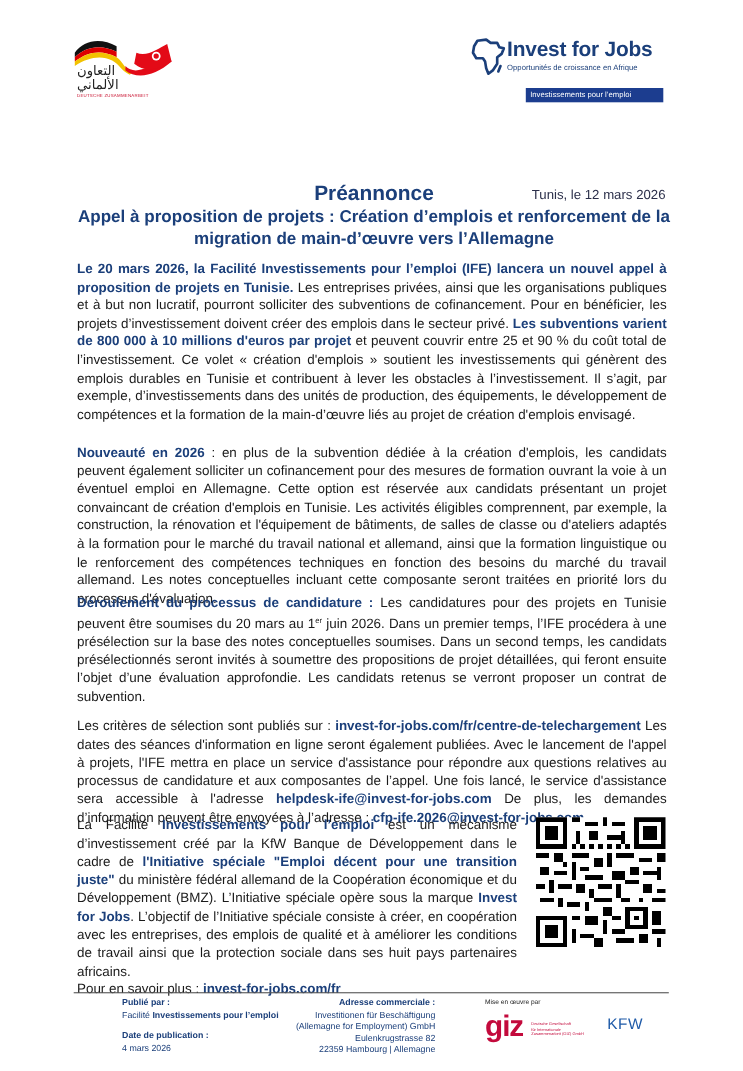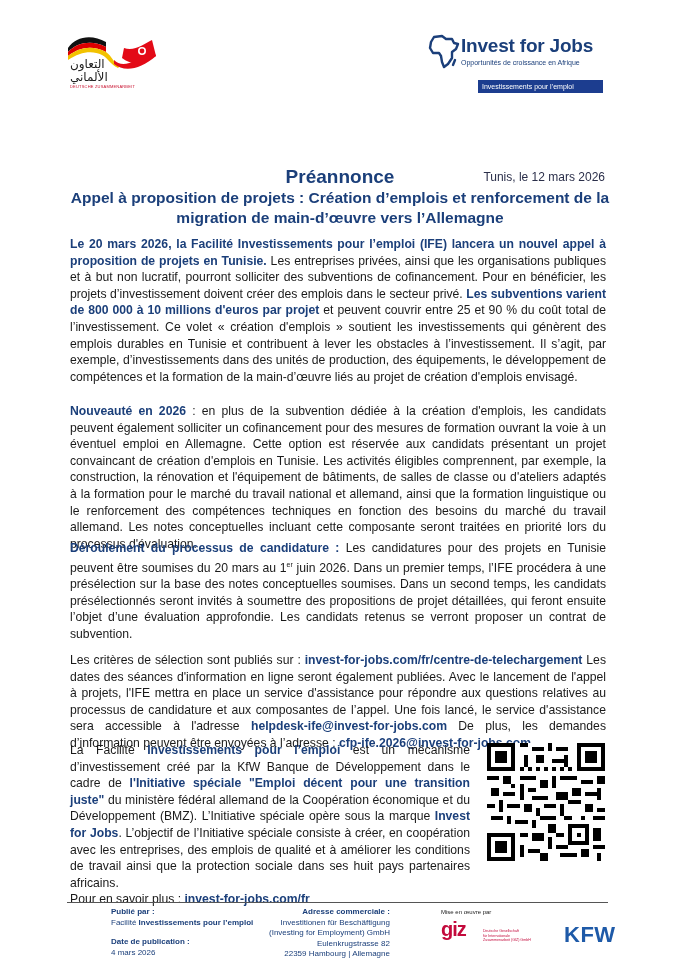--- a/index.html
+++ b/index.html
@@ -36,23 +36,23 @@
 
   #qr { left: 487px; top: 743px; width: 118px; height: 118px; }
 
   #footer-rule { left: 67px; top: 902px; width: 541px; height: 1px; background: #555; }
   .fcol { top: 907px; font-size: 8px; line-height: 10.5px; color: #1b3f7a; }
   .fcol .lab { font-weight: bold; }
   #f-pub { left: 67px; margin-left: 44px; }
   #f-addr { left: 269px; text-align: right; }
   #f-impl { left: 441px; color: #222; font-size: 6px; }
   #giz { left: 441px; top: 922px; width: 100px; height: 30px; }
-  #giz .g { position: absolute; left: 0; top: -4px; font-size: 20px; font-weight: bold; color: #c30a3c; letter-spacing: -1px; }
+  #giz .g { position: absolute; left: 0; top: -4px; font-size: 27px; font-weight: bold; color: #c30a3c; letter-spacing: -1px; }
   #giz .gt { position: absolute; left: 42px; top: 7px; font-size: 3.6px; line-height: 4.6px; color: #c30a3c; white-space: nowrap; }
-  #kfw { left: 564px; top: 922px; font-size: 22px; font-weight: bold; color: #1e5aa8; letter-spacing: 0.5px; }
+  #kfw { left: 552px; top: 922px; font-size: 14px; font-weight: normal; color: #1e5aa8; letter-spacing: 0.5px; }
 </style>
 </head>
 <body>
 
 <div id="coop-logo" class="abs">
   <svg width="100" height="40" viewBox="0 0 100 40" style="position:absolute;left:0;top:0;">
     <path d="M6 18 C14 6, 30 4, 44 12 L44 17 C30 10, 16 12, 6 22 Z" fill="#111"></path>
     <path d="M6 22 C16 12, 30 10, 44 17 L44 22 C30 15, 18 17, 6 26 Z" fill="#d00"></path>
     <path d="M6 26 C18 17, 30 15, 44 22 C50 26, 52 34, 58 36 L56 38 C48 34, 46 28, 40 25 C30 20, 18 22, 6 30 Z" fill="#f2c200"></path>
     <path d="M52 30 C60 38, 72 34, 90 18 L94 26 C78 40, 62 42, 52 34 Z" fill="#e30a17"></path>
@@ -191,21 +191,21 @@
   <div class="lab">Publié par :</div>
   <div><span>Facilité </span><span class="b">Investissements pour l’emploi</span></div>
   <div style="height:9px;"></div>
   <div class="lab">Date de publication :</div>
   <div>4 mars 2026</div>
 </div>
 
 <div id="f-addr" class="abs fcol">
   <div class="lab">Adresse commerciale :</div>
   <div>Investitionen für Beschäftigung</div>
-  <div>(Investing for Employment) GmbH</div>
+  <div>(Allemagne for Employment) GmbH</div>
   <div>Eulenkrugstrasse 82</div>
   <div>22359 Hambourg | Allemagne</div>
 </div>
 
 <div id="f-impl" class="abs fcol">Mise en œuvre par</div>
 
 <div id="giz" class="abs">
   <div class="g">giz</div>
   <div class="gt">
     <div>Deutsche Gesellschaft</div>

